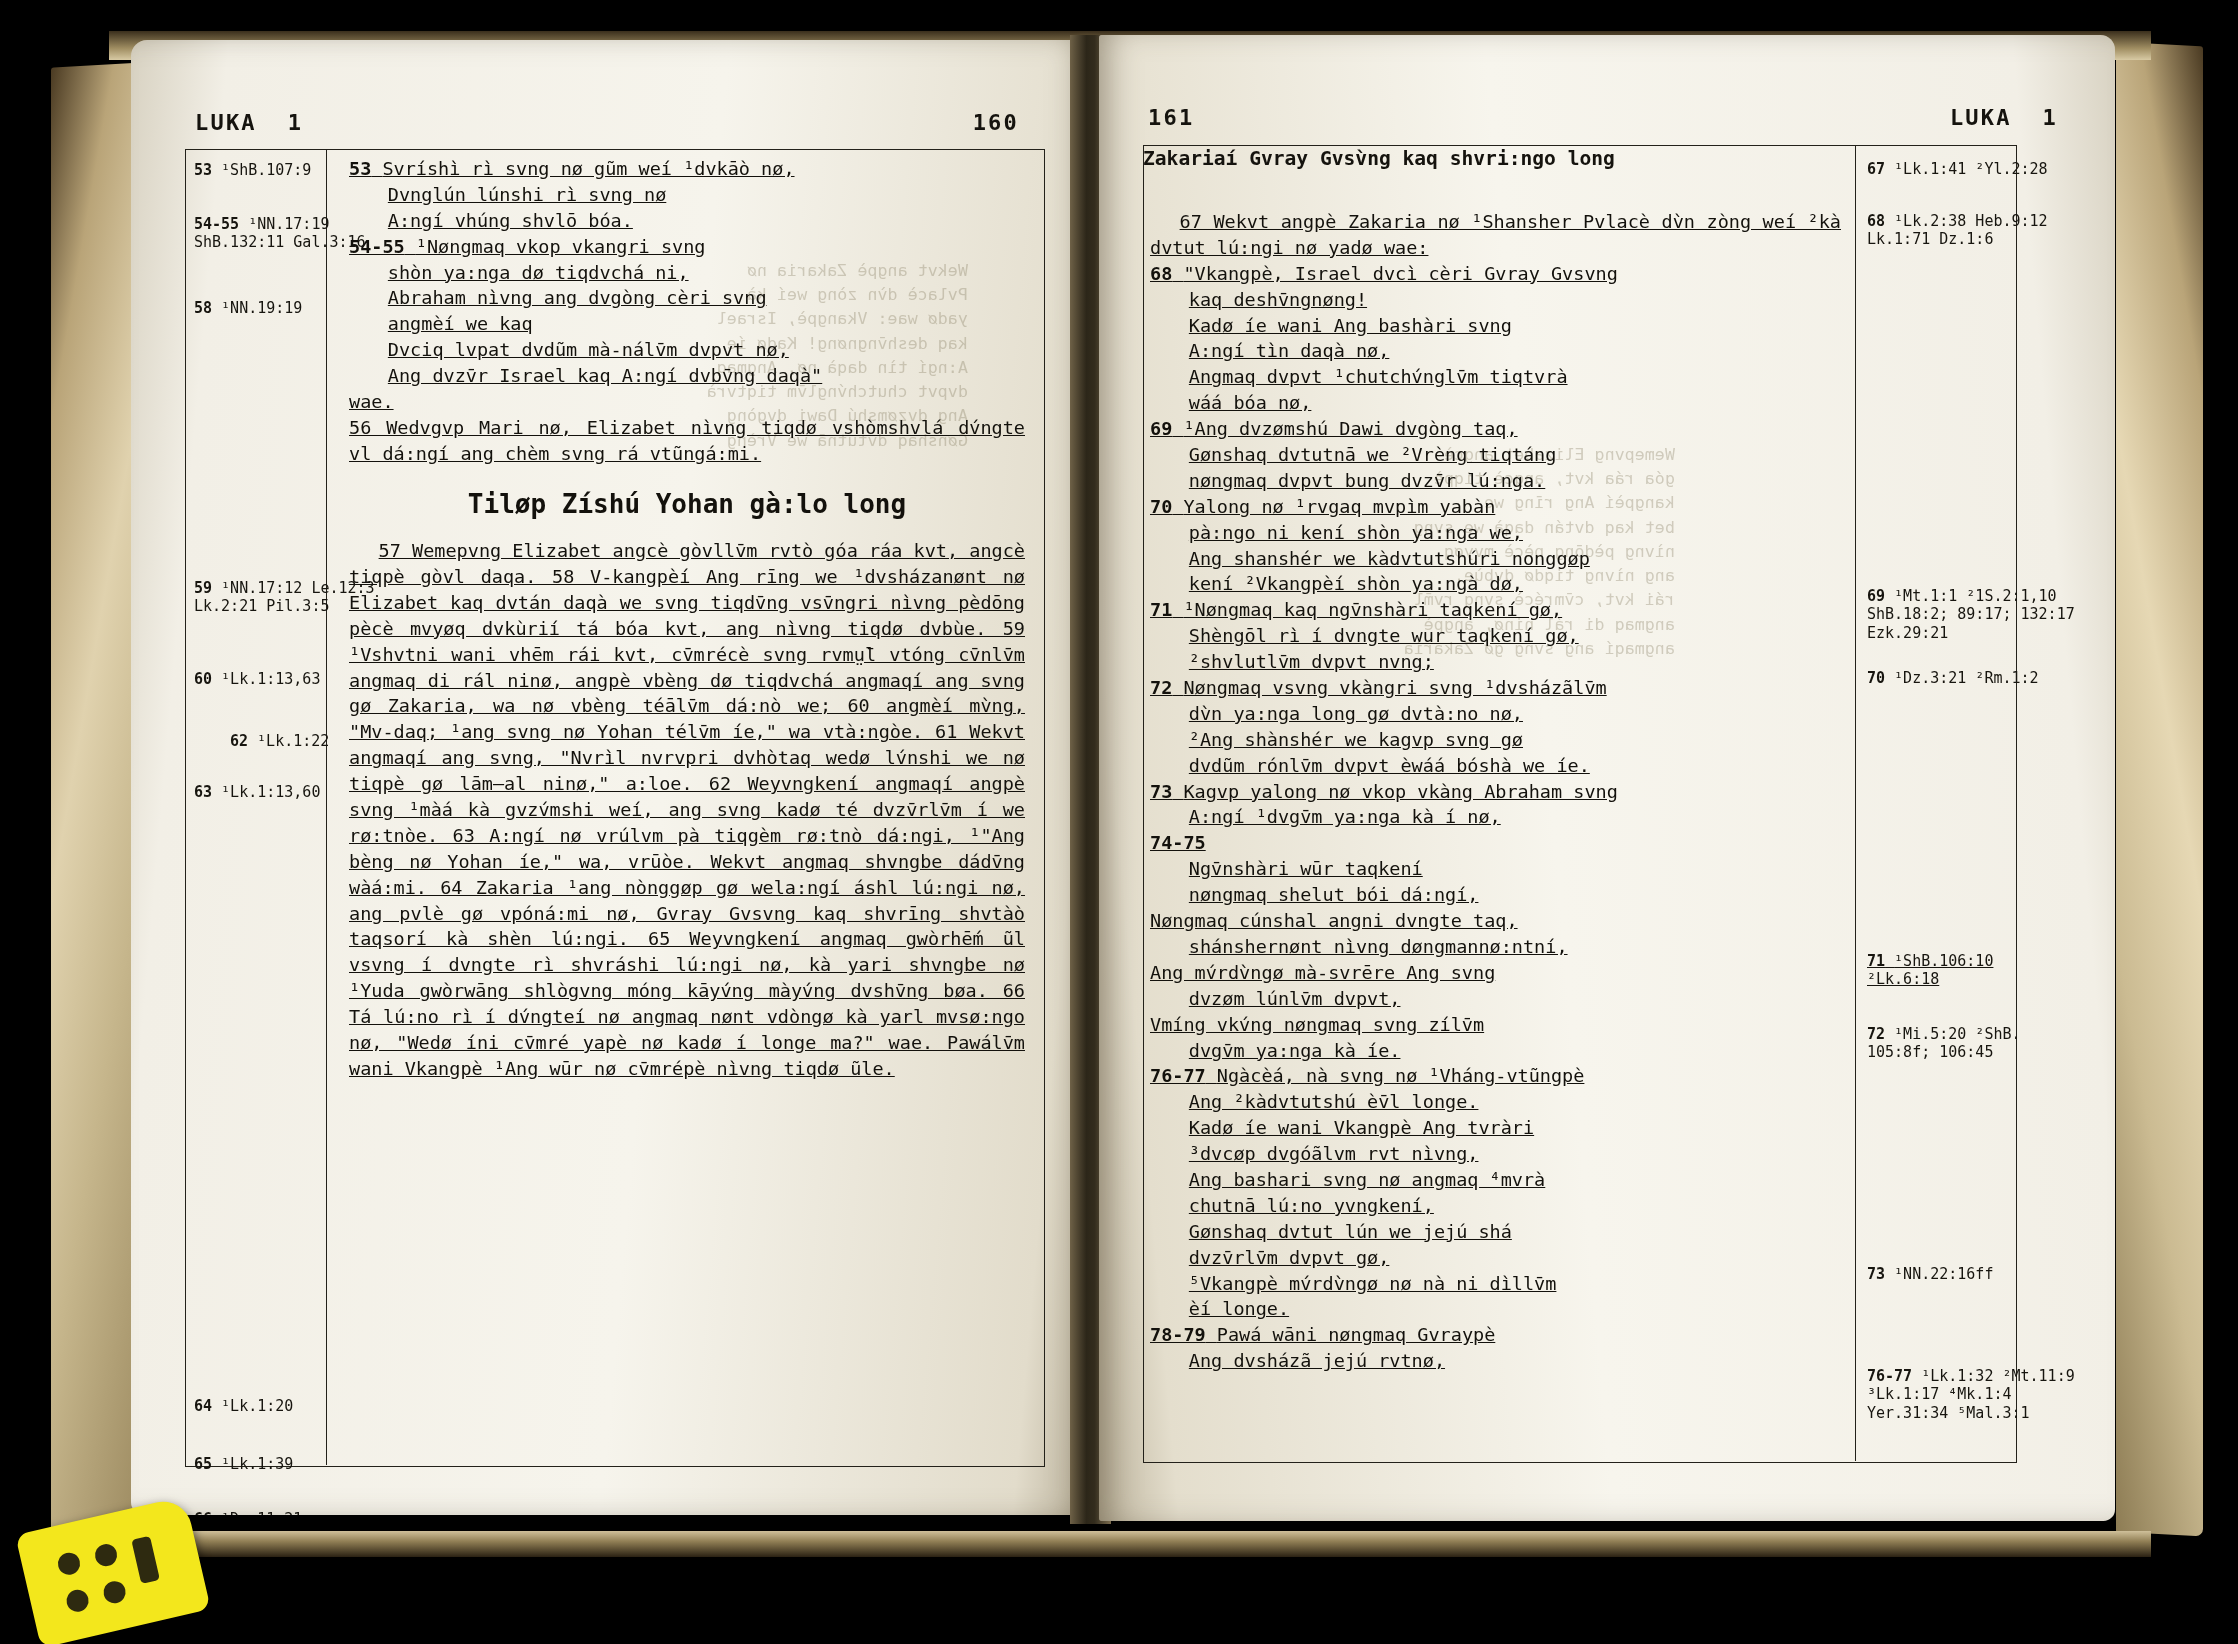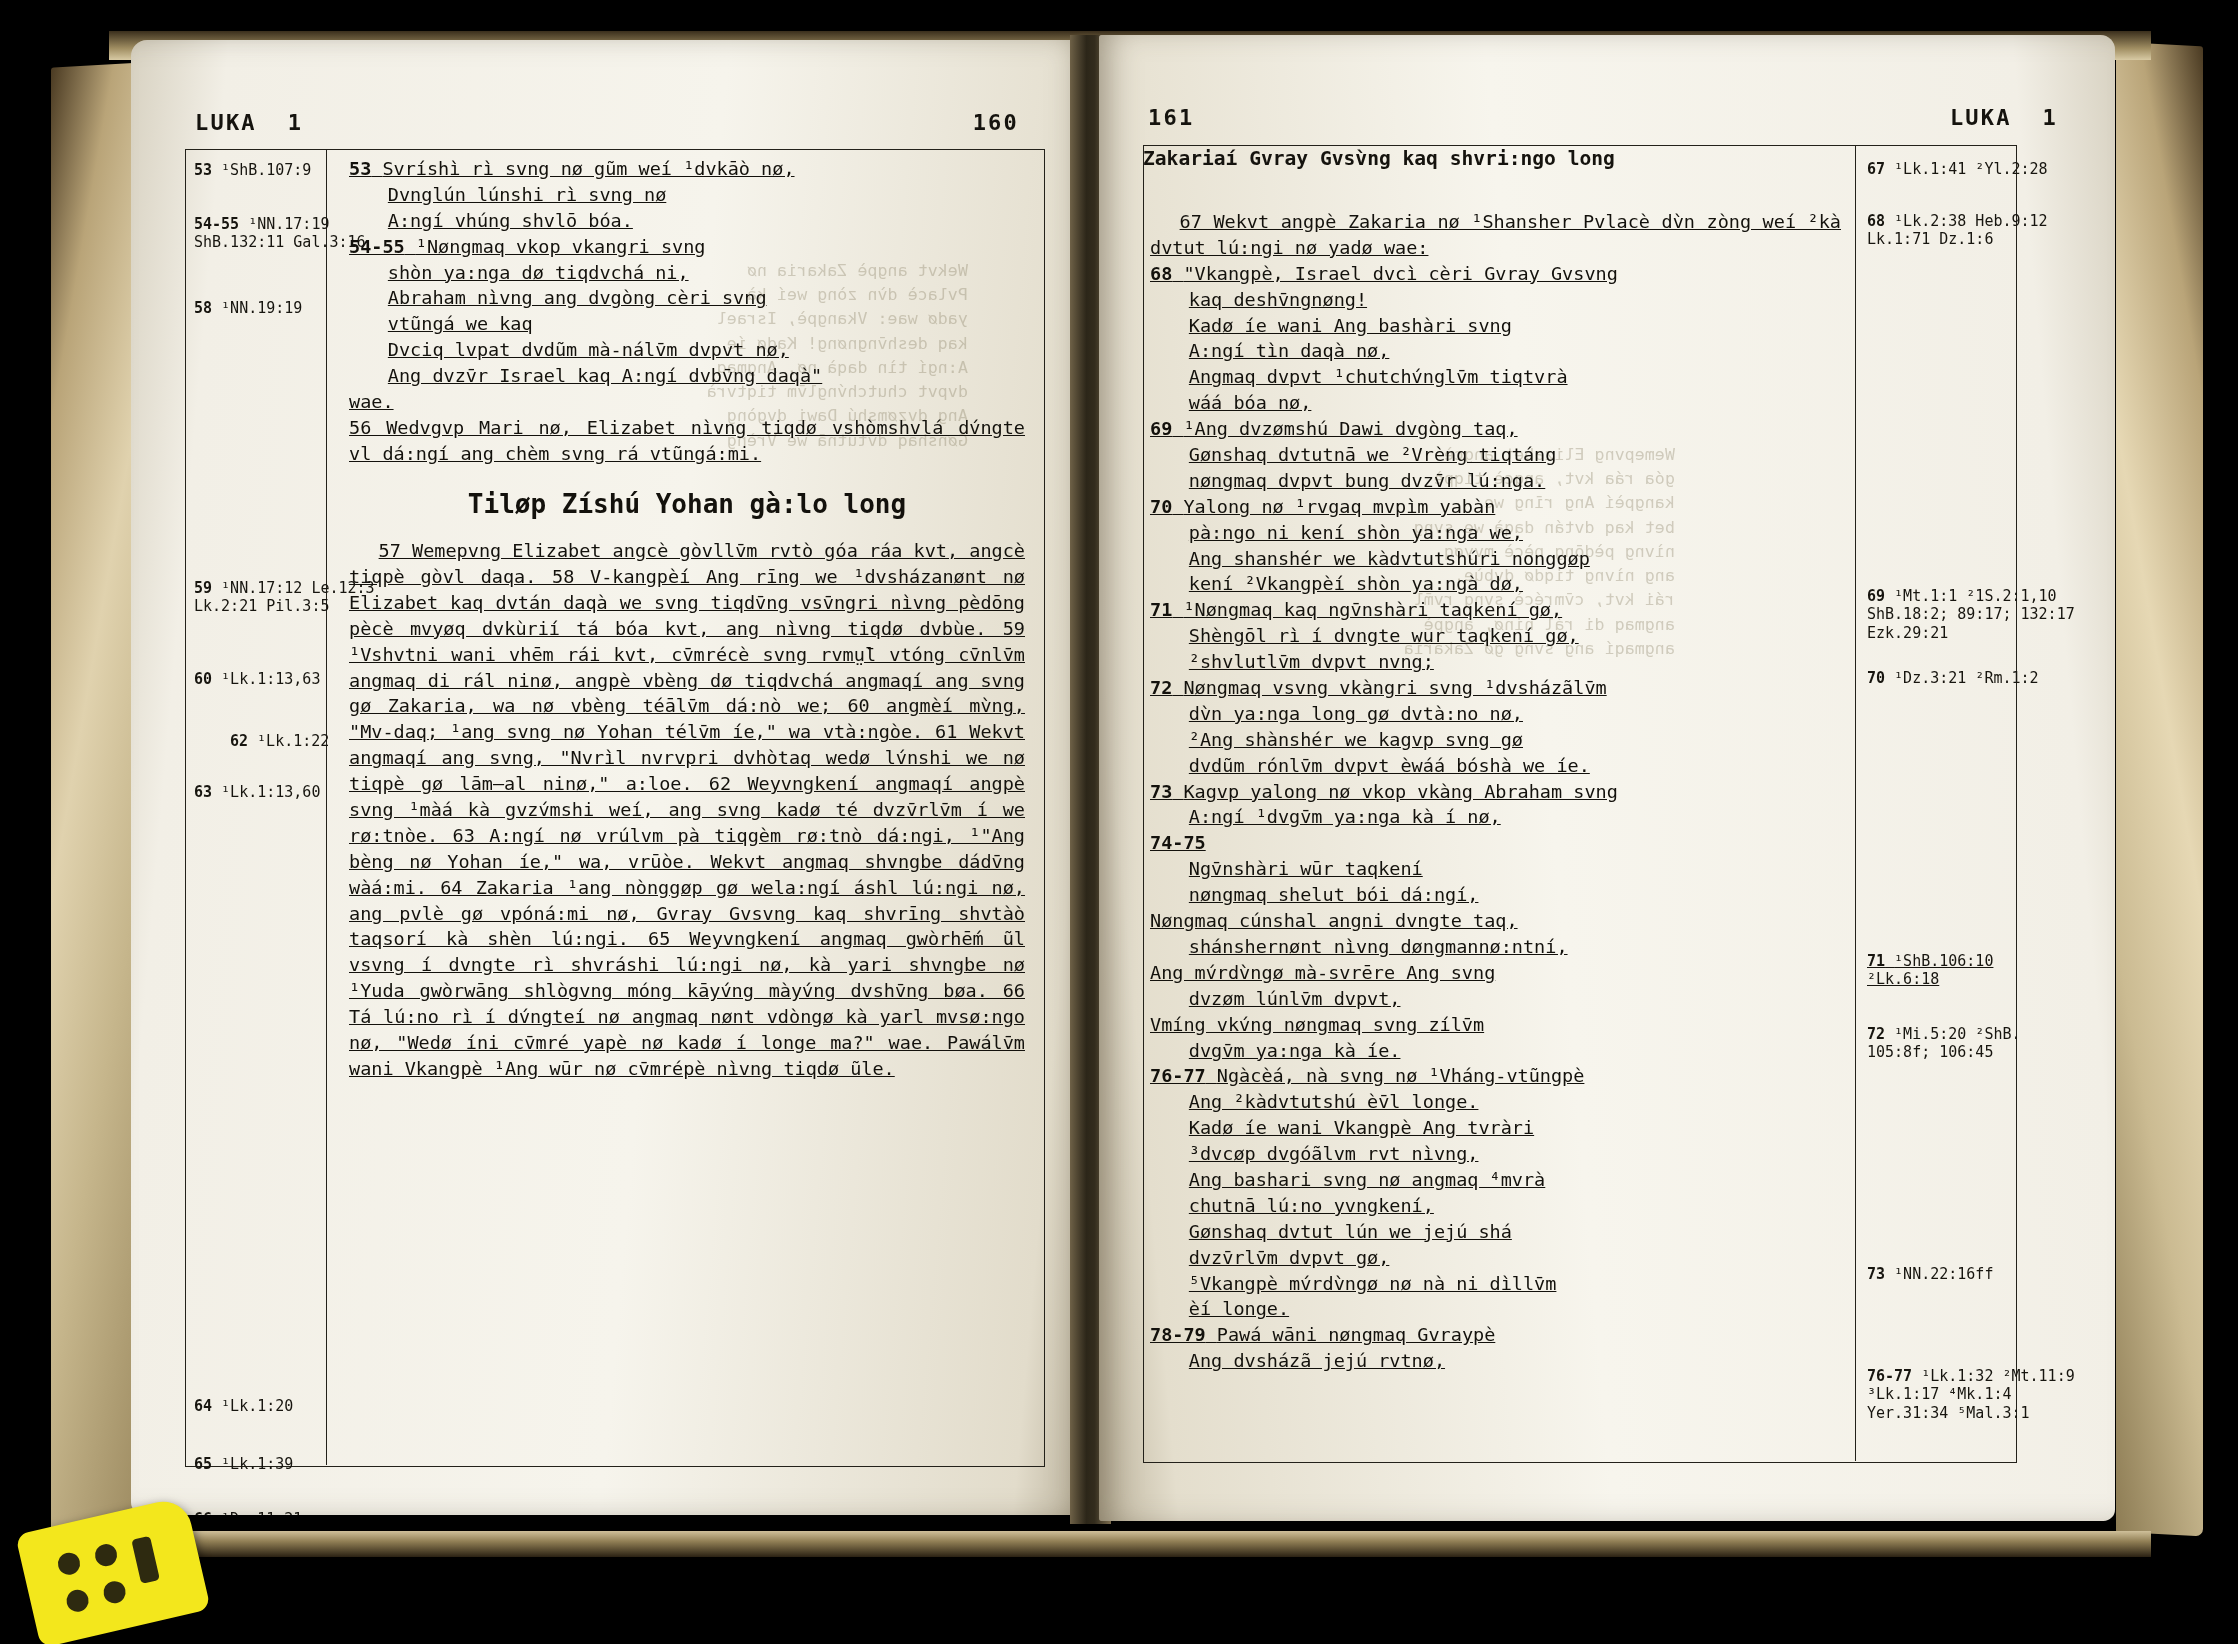--- a/index.html
+++ b/index.html
@@ -237,21 +237,21 @@
           <span>Svríshì rì svng nø gũm weí ¹dvkāò nø,</span>
           <span class="ind1">Dvnglún lúnshi rì svng nø</span>
           <span class="ind1">A:ngí vhúng shvlō bóa.</span>
         </p>
 
         <p class="pblock">
           <span class="vn">54-55</span>
           <span>¹Nøngmaq vkop vkangri svng</span>
           <span class="ind1">shòn ya:nga dø tiqdvchá ni,</span>
           <span class="ind1">Abraham nìvng ang dvgòng cèri svng</span>
-          <span class="ind1">vtũngá we kaq</span>
+          <span class="ind1">angmèí we kaq</span>
           <span class="ind1">Dvciq lvpat dvdũm mà-nálv̄m dvpvt nø,</span>
           <span class="ind1">Ang dvzv̄r Israel kaq A:ngí dvbv̄ng daqà"</span>
           <span class="ind0">wae.</span>
         </p>
 
         <p class="pblock" style="margin-top:0;">56 Wedvgvp Mari nø, Elizabet nìvng tiqdø vshòmshvlá dv́ngte vl dá:ngí ang chèm svng rá vtũngá:mi.</p>
 
         <span class="secttl">Tiløp Zíshú Yohan gà:lo long</span>
 
         <p class="pblock" style="text-indent:1.6em;">57 Wemepvng Elizabet angcè gòvllv̄m rvtò góa ráa kvt, angcè tiqpè gòvl daqa. 58 V-kangpèí Ang rīng we ¹dvsházanønt nø Elizabet kaq dvtán daqà we svng tiqdv̄ng vsv̄ngri nìvng pèdōng pècè mvyøq dvkùrií tá bóa kvt, ang nìvng tiqdø dvbùe. 59 ¹Vshvtni wani vhēm rái kvt, cv̄mrécè svng rvmṳ̄l vtóng cv̄nlv̄m angmaq di rál ninø, angpè vbèng dø tiqdvchá angmaqí ang svng gø Zakaria, wa nø vbèng téālv̄m dá:nò we; 60 angmèí mv̀ng, "Mv-daq; ¹ang svng nø Yohan télv̄m íe," wa vtà:ngòe. 61 Wekvt angmaqí ang svng, "Nvrìl nvrvpri dvhòtaq wedø lv́nshi we nø tiqpè gø lām–al ninø," a:loe. 62 Weyvngkení angmaqí angpè svng ¹màá kà gvzv́mshi weí, ang svng kadø té dvzv̄rlv̄m í we rø:tnòe. 63 A:ngí nø vrúlvm pà tiqgèm rø:tnò dá:ngi, ¹"Ang bèng nø Yohan íe," wa, vrūòe. Wekvt angmaq shvngbe dádv̄ng wàá:mi. 64 Zakaria ¹ang nònggøp gø wela:ngí áshl lú:ngi nø, ang pvlè gø vpóná:mi nø, Gvray Gvsvng kaq shvrīng shvtàò taqsorí kà shèn lú:ngi. 65 Weyvngkení angmaq gwòrhḗm ũl vsvng í dvngte rì shvráshi lú:ngi nø, kà yari shvngbe nø ¹Yuda gwòrwāng shlògvng móng kāyv́ng màyv́ng dvshv̄ng bøa. 66 Tá lú:no rì í dv́ngteí nø angmaq nønt vdòngø kà yarl mvsø:ngo nø, "Wedø íni cv̄mré yapè nø kadø í longe ma?" wae. Pawálv̄m wani Vkangpè ¹Ang wūr nø cv̄mrépè nìvng tiqdø ũle.</p>

